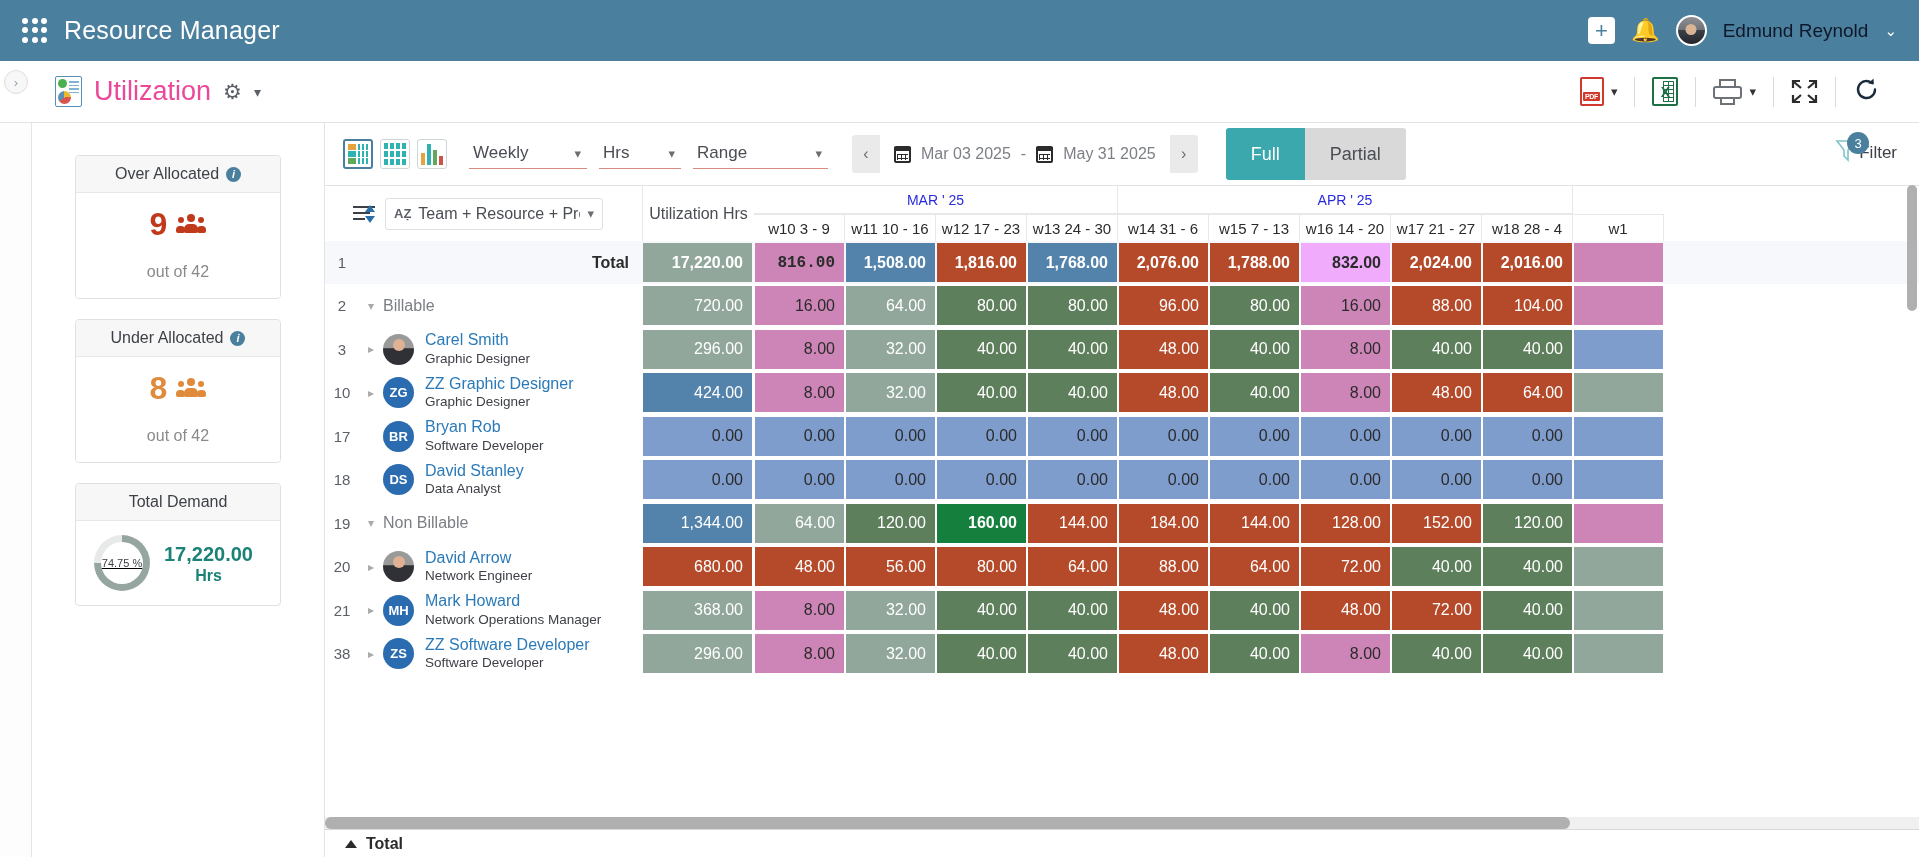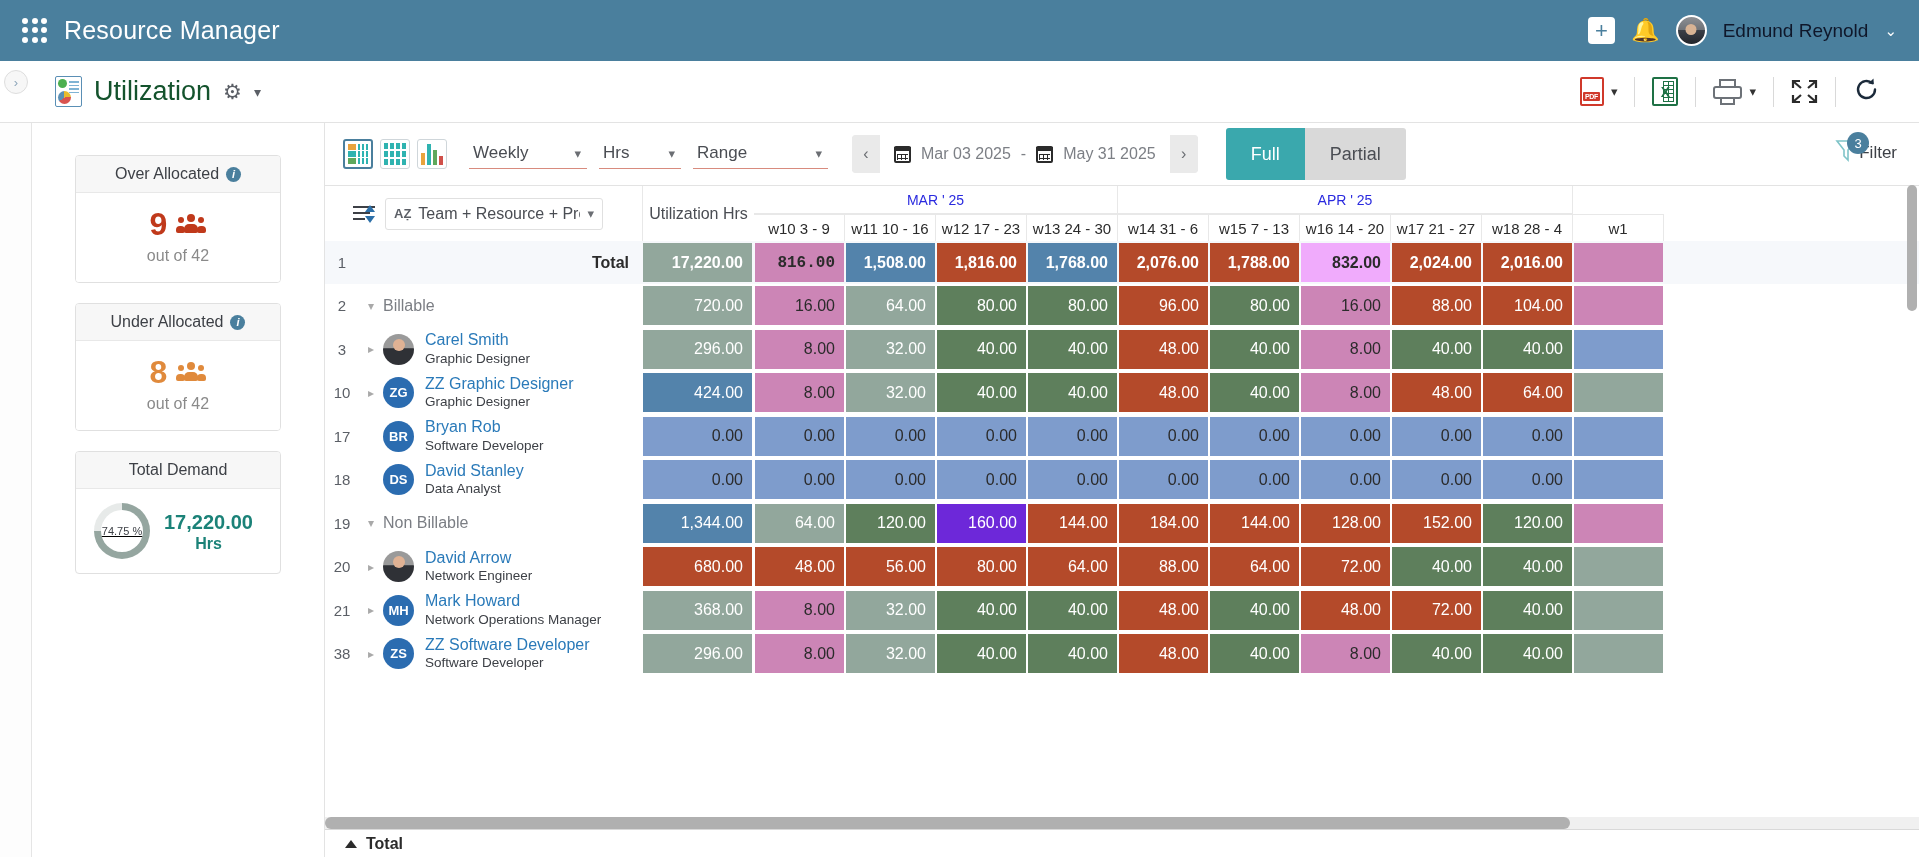--- a/index.html
+++ b/index.html
@@ -47,21 +47,21 @@
   .page-title-wrap { display:flex; align-items:center; gap: 12px; }
   .doc-icon { width: 27px; height: 31px; background:#ffffff;
     border:1.5px solid #5a8fb5; border-radius:2px; position:relative; overflow:hidden; }
   .doc-icon .bars { position:absolute; right:2px; top:4px; width:10px; }
   .doc-icon .bars span { display:block; height:1.5px; background:#7fb4d4; margin-bottom:2px; }
   .doc-icon .greendot { position:absolute; left:2px; top:2px; width:9px; height:9px;
     border-radius:50%; background:#4caf50; }
   .doc-icon .pie { position:absolute; left:2px; bottom:2px; width:13px; height:13px;
     border-radius:50%;
     background: conic-gradient(#e8bb2e 0 25%, #d9534f 25% 65%, #5a8fb5 65% 100%); }
-  .page-title { font-size: 27px; color:#14532d; font-weight:400; }
+  .page-title { font-size: 27px; color:#ec4899; font-weight:400; }
   .gear { font-size: 21px; color:#5b5f66; }
   .caret-d { font-size: 14px; color:#5b5f66; }
 
   .tools { display:flex; align-items:center; gap: 0; }
   .tool { display:flex; align-items:center; gap:7px; padding: 0 17px; }
   .divider-v { width:1px; height:30px; background:#d9d9d9; }
   .pdf-ico { width:24px; height:29px; border:2px solid #d0392b; border-radius:2px;
     position:relative; background:#fff; }
   .pdf-ico span { position:absolute; left:1px; bottom:3px; font-size:7px;
     color:#fff; background:#d0392b; padding:1px 2px; border-radius:1px;
@@ -114,21 +114,21 @@
   .people i { position:absolute; border-radius:50%; display:block; }
   .over .people i, .over .people b { background:#c0391b; }
   .under .people i, .under .people b { background:#e08a3c; }
   .people i.a { width:8px; height:8px; left:11px; top:0; }
   .people i.b { width:6px; height:6px; left:2px; top:3px; }
   .people i.c { width:6px; height:6px; right:2px; top:3px; }
   .people b { position:absolute; display:block; }
   .people b.m { width:14px; height:9px; left:8px; bottom:1px; border-radius:5px 5px 2px 2px; }
   .people b.l { width:9px; height:7px; left:0px; bottom:1px; border-radius:4px 4px 2px 2px; }
   .people b.r { width:9px; height:7px; right:0px; bottom:1px; border-radius:4px 4px 2px 2px; }
-  .outof { margin-top:7px; font-size:16px; color:#8a8a8a; }
+  .outof { margin-top:23px; font-size:16px; color:#8a8a8a; }
 
   .demand-body { display:flex; align-items:center; gap:14px; padding:14px 0 14px 18px; }
   .donut { width:56px; height:56px; border-radius:50%;
     background: conic-gradient(#95a6a0 0 74.75%, #e7eae9 74.75% 100%);
     display:flex; align-items:center; justify-content:center; position:relative;text-decoration:underline; }
   .donut::after { content:""; position:absolute; width:42px; height:42px;
     border-radius:50%; background:#fff; }
   .donut span { position:relative; z-index:2; font-size:11px; color:#3d4046; font-weight:400; }
   .demand-val { color:#1b8278; font-size:20px; font-weight:700; line-height:1.25; }
   .demand-unit { color:#1b8278; font-size:16px; font-weight:700; text-align:center; }
@@ -694,21 +694,21 @@
         <div class="row">
           <div class="rw-left">
             <span class="rw-num">19</span>
             <span class="rw-exp">▾</span>
             <span class="rw-group">Non Billable</span>
           </div>
           <div class="cells-area">
             <div class="cell utilcol" style="background: rgb(83, 131, 171);">1,344.00</div>
             <div class="cell wk" style="background: rgb(146, 167, 156);">64.00</div>
             <div class="cell wk" style="background: rgb(94, 127, 92);">120.00</div>
-            <div class="cell wk" style="background: #6d28d9;">160.00</div>
+            <div class="cell wk" style="background: #15803d; font-weight: bold;">160.00</div>
             <div class="cell wk" style="background: rgb(180, 74, 42);">144.00</div>
             <div class="cell wk" style="background: rgb(180, 74, 42);">184.00</div>
             <div class="cell wk" style="background: rgb(180, 74, 42);">144.00</div>
             <div class="cell wk" style="background: rgb(180, 74, 42);">128.00</div>
             <div class="cell wk" style="background: rgb(180, 74, 42);">152.00</div>
             <div class="cell wk" style="background: rgb(94, 127, 92);">120.00</div>
             <div class="cell wk" style="background: rgb(204, 133, 182);"></div>
           </div>
         </div>
         <div class="row">

